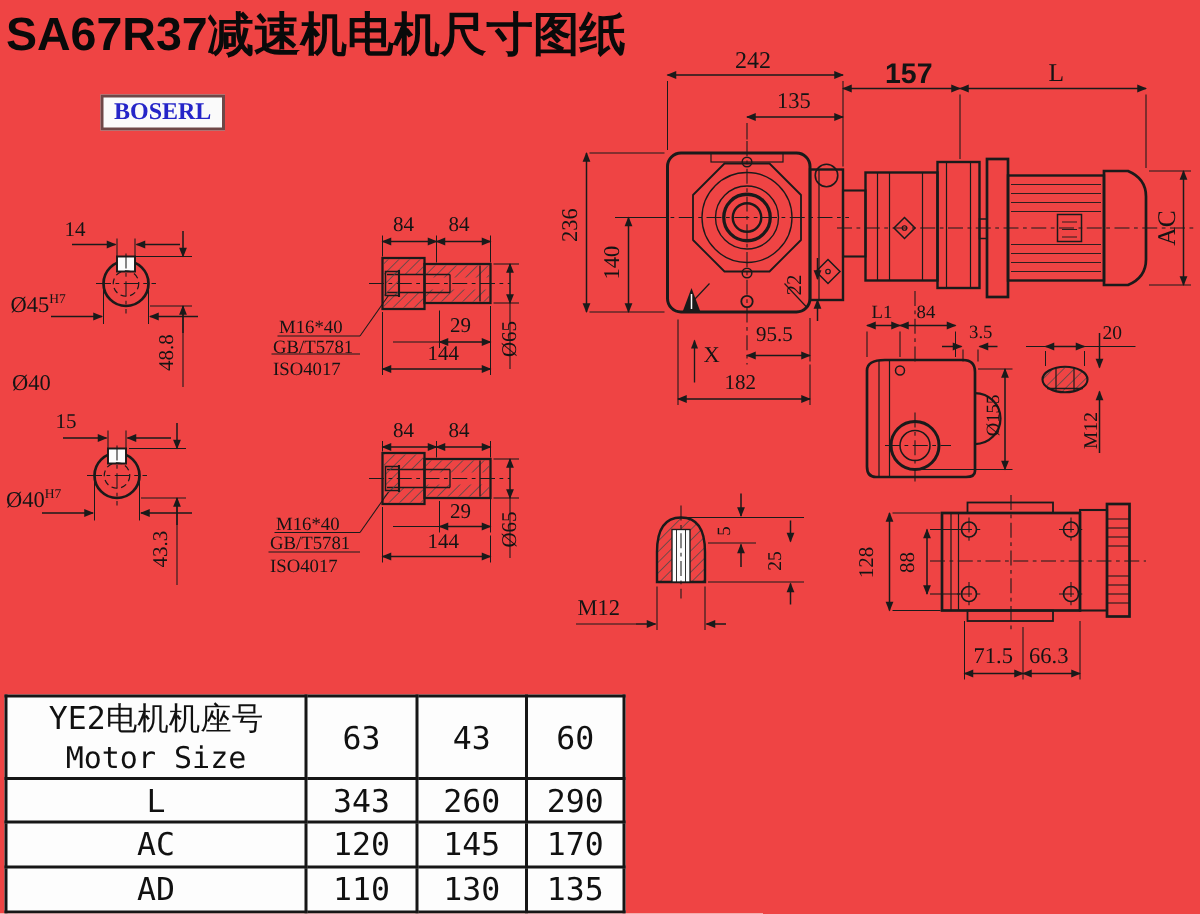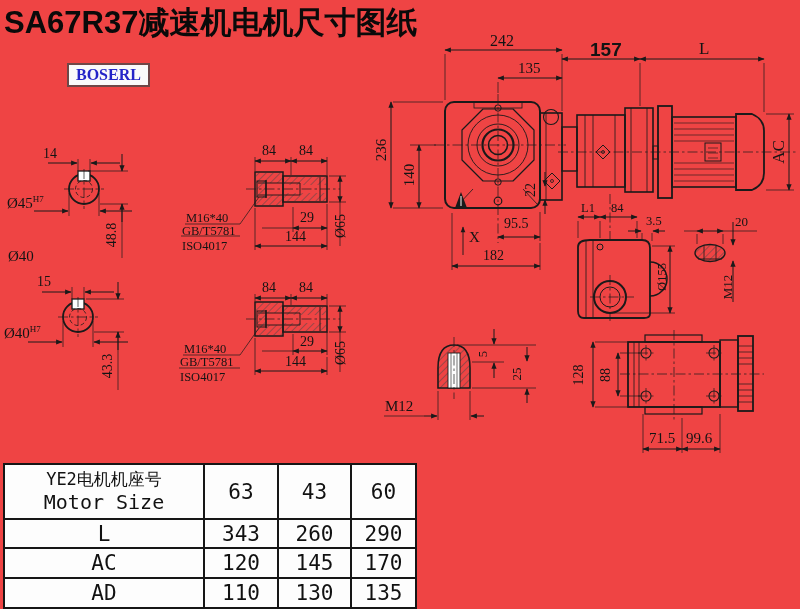--- a/index.html
+++ b/index.html
@@ -10,21 +10,21 @@
   .hid{stroke-dasharray:4 2.5;stroke-width:.8;}
   .lbl{position:absolute;font-family:"Liberation Serif","DejaVu Serif",serif;color:#141414;font-size:14px;line-height:1;white-space:nowrap;z-index:3;}
   .rot{transform:translate(-50%,-50%) rotate(-90deg);}.s12{font-size:12.5px}.s13{font-size:13px}.s15{font-size:15px}.s16{font-size:16px}.s17{font-size:17px}
   .lbl sup{font-size:9px;}
   .boldsans{font-family:"Liberation Sans",sans-serif;font-weight:700;font-size:19px;}
   .title{position:absolute;left:4px;top:2px;font-family:"Liberation Sans",sans-serif;font-weight:700;font-size:31px;color:#0a0a0a;z-index:3;}
   .brand{position:absolute;left:67px;top:63px;border:2px solid #6e4747;background:#fafafa;color:#2525c8;font-family:"Liberation Serif",serif;font-weight:700;font-size:16px;padding:1px 7px;z-index:3;}
   table.spec{position:absolute;left:3px;top:463px;border-collapse:collapse;table-layout:fixed;z-index:3;background:#fdfdfd;}
   table.spec td{border:2.5px solid #161616;text-align:center;vertical-align:middle;
      font-family:"DejaVu Sans Mono","Liberation Mono",monospace;font-size:21px;color:#111;padding:0;}
-  .hdrcn{font-size:17px;line-height:1.25;}
+  .hdrcn{font-size:21px;line-height:1.25;}
   .hdren{font-size:20px;line-height:1.2;}
 </style>
 </head>
 <body>
 
 <div id="stage">
 
 <svg width="800" height="609" viewBox="0 0 800 609">
 <defs>
   <marker id="arr" viewBox="0 0 10 10" refX="9" refY="5" markerWidth="9" markerHeight="6.5" orient="auto-start-reverse">
@@ -360,21 +360,21 @@
 <div class="lbl rot s12" style="left:662px;top:277px">Ø155</div>
 <div class="lbl rot s13" style="left:727px;top:287px">M12</div>
 
 <div class="lbl rot s12" style="left:483px;top:354px">5</div>
 <div class="lbl rot s13" style="left:516px;top:374px">25</div>
 <div class="lbl s15" style="left:385px;top:399px">M12</div>
 
 <div class="lbl rot" style="left:579px;top:375px">128</div>
 <div class="lbl rot" style="left:606px;top:375px">88</div>
 <div class="lbl s15" style="left:649px;top:431px">71.5</div>
-<div class="lbl s15" style="left:686px;top:431px">99.6</div>
+<div class="lbl s15" style="left:686px;top:431px">66.3</div>
 
 <table class="spec">
   <colgroup>
         <col style="width:200px">
         <col style="width:74px">
         <col style="width:73px">
         <col style="width:65px">
       </colgroup>
   <tbody>
   <tr style="height:55px">

